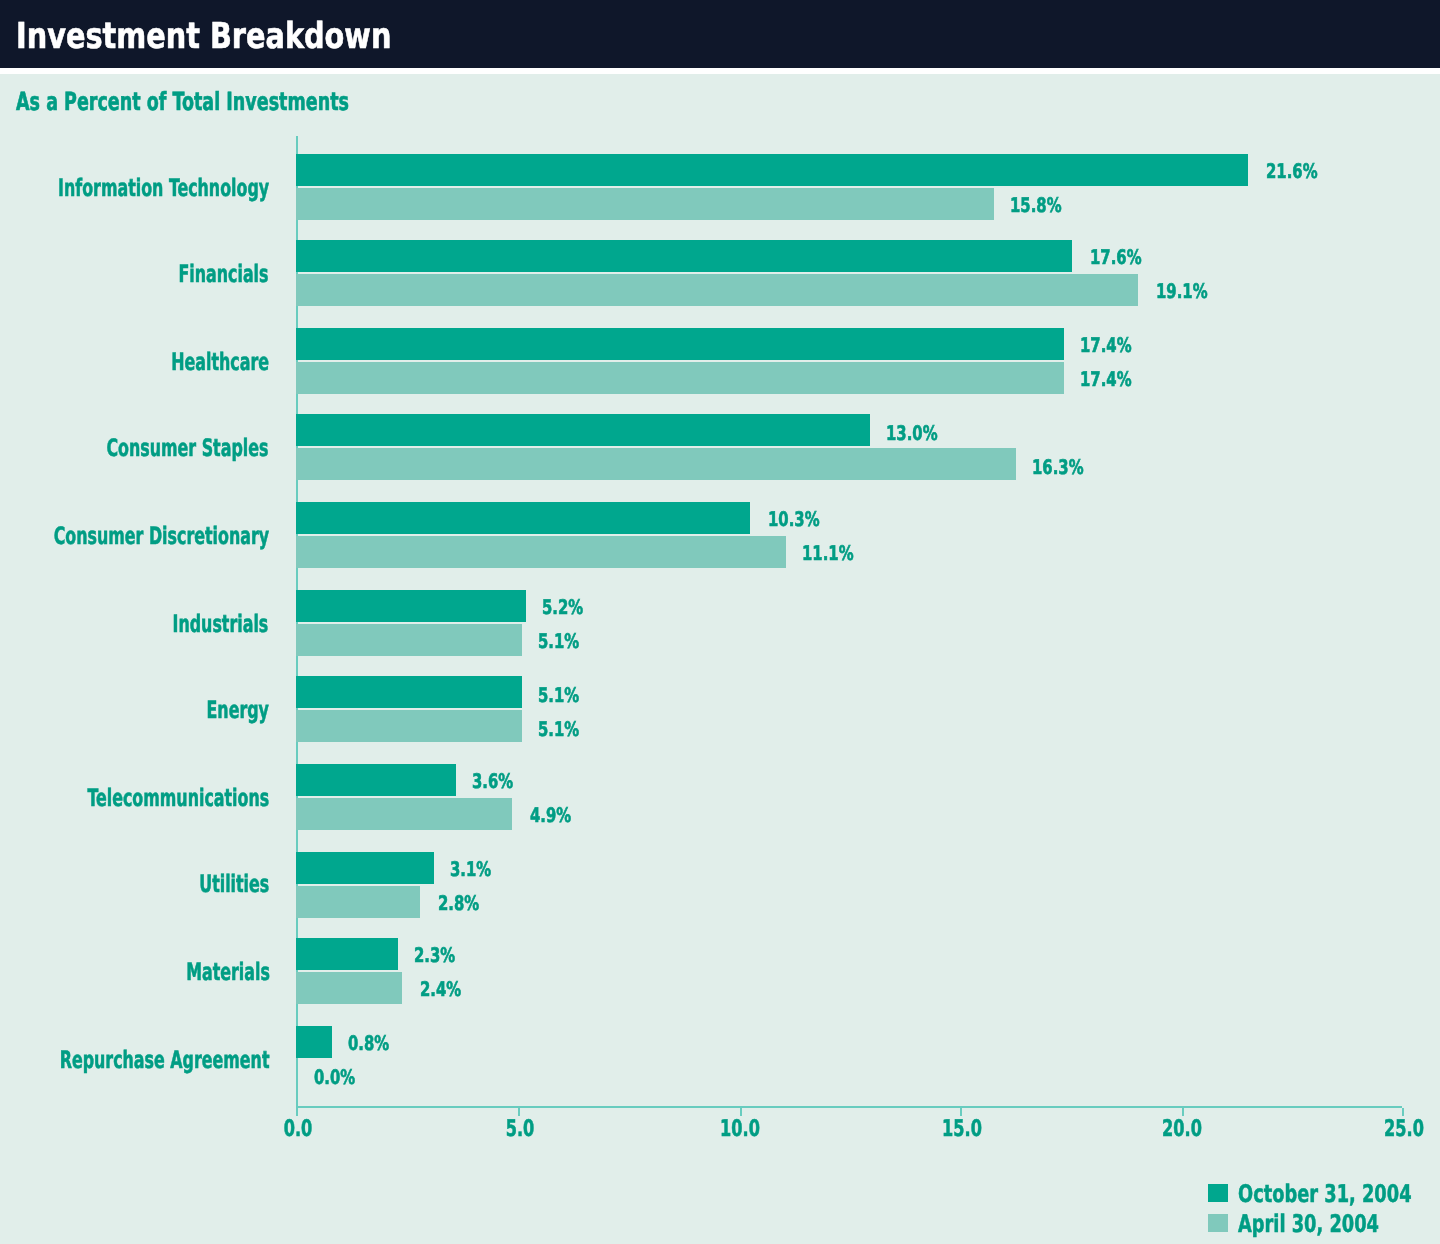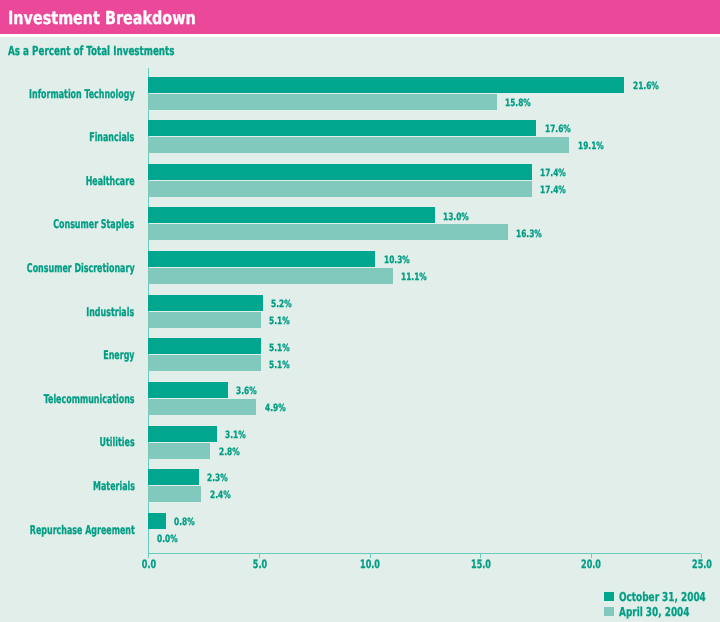--- a/index.html
+++ b/index.html
@@ -1,19 +1,19 @@
 <!DOCTYPE html>
 <html><head>
 <meta charset="utf-8">
 <title>Investment Breakdown</title>
 <style>
   html,body{margin:0;padding:0;}
   body{width:720px;height:622px;background:#e1eeea;font-family:"DejaVu Sans Condensed","DejaVu Sans",sans-serif;overflow:hidden;-webkit-font-smoothing:antialiased;text-rendering:geometricPrecision;}
   #page{position:relative;width:720px;height:622px;background:#e1eeea;overflow:hidden;}
-  #header-bar{position:absolute;left:0;top:0;width:720px;height:34px;background:#ec4899;}
+  #header-bar{position:absolute;left:0;top:0;width:720px;height:34px;background:#0f172a;}
   #header-title{position:absolute;left:7.6px;top:7.6px;font-size:17.9px;font-weight:bold;color:#ffffff;letter-spacing:0px;white-space:nowrap;transform:scaleX(0.893);transform-origin:left top;-webkit-text-stroke:0.28px #ffffff;}
   #header-rule{position:absolute;left:0;top:34px;width:720px;height:3px;background:#ffffff;}
   #subtitle{position:absolute;left:8.2px;top:43.2px;font-size:12.5px;font-weight:bold;color:#009d84;white-space:nowrap;transform:scaleX(0.78);transform-origin:left top;-webkit-text-stroke:0.3px #009d84;}
   #plot{position:absolute;left:0;top:0;width:720px;height:622px;}
   #ticks,#rows,#legend{position:absolute;left:0;top:0;width:720px;height:622px;}
   .axis-v{position:absolute;background:#68ccbf;width:1px;}
   .axis-h{position:absolute;background:#68ccbf;height:1px;}
   .tick{position:absolute;background:#68ccbf;width:1px;}
   .cat-label{position:absolute;font-size:12px;font-weight:bold;color:#009d84;white-space:nowrap;text-align:right;transform:scaleX(0.735);transform-origin:right center;-webkit-text-stroke:0.28px #009d84;}
   .bar{position:absolute;}

